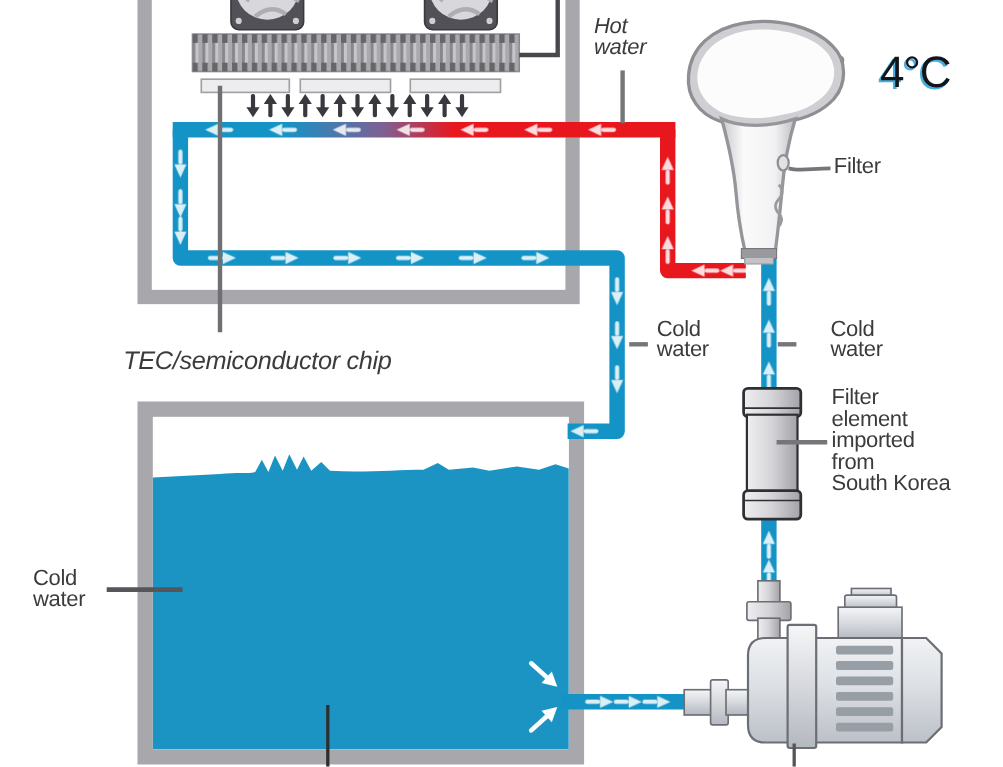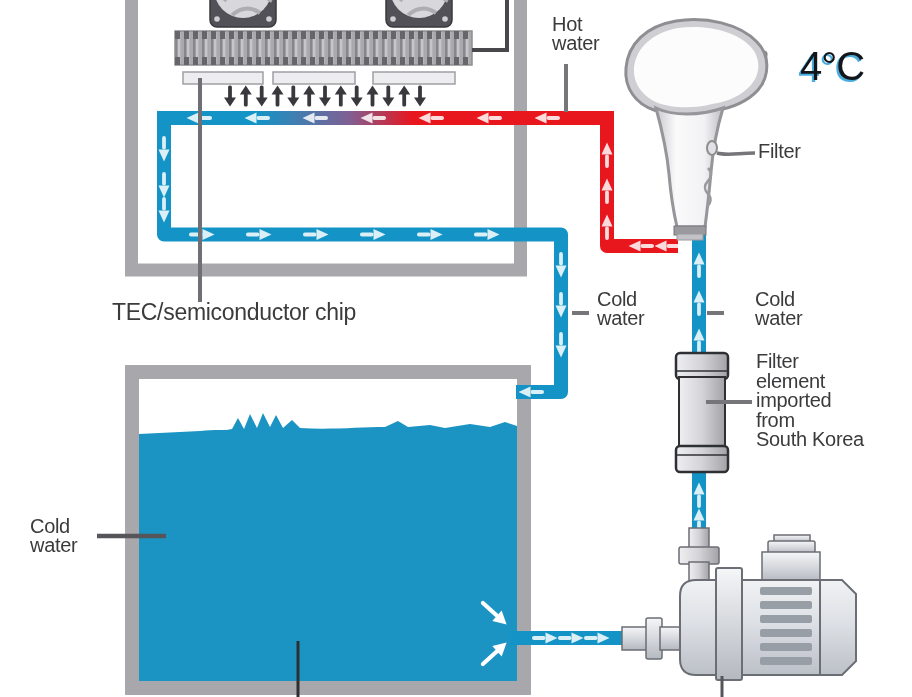--- a/index.html
+++ b/index.html
@@ -236,30 +236,30 @@
     <line x1="572" y1="313" x2="589" y2="313" stroke-width="4"></line>
     <line x1="707" y1="313" x2="724" y2="313" stroke-width="4"></line>
     <line x1="706" y1="402" x2="752" y2="402" stroke-width="4"></line>
     <path d="M 717,153 C 727,156 738,153 755,153" stroke-width="3.5"></path>
     <line x1="97" y1="536" x2="166" y2="536" stroke-width="4.5" stroke="#55555a"></line>
     <line x1="298" y1="641" x2="298" y2="697" stroke-width="3" stroke="#2e2e30"></line>
     <line x1="722" y1="676" x2="722" y2="697" stroke-width="3" stroke="#55555a"></line>
   </g>
 </svg>
 
-<div class="lbl" id="hot-water-label" style="left:552px;top:15px;">Hot
+<div class="lbl" id="hot-water-label" style="left:540px;top:15px;font-style:italic;">Hot
 water</div>
 <div class="lbl nowrap" id="temp-label" style="left:772px;top:46px;margin-left:28px;">4°C</div>
 <div class="lbl nowrap" id="handle-label" style="left:758px;top:142px;">Filter</div>
 <div class="lbl" id="cold-water-left-label" style="left:597px;top:290px;">Cold
 water</div>
 <div class="lbl" id="cold-water-right-label" style="left:755px;top:290px;">Cold
 water</div>
 <div class="lbl" id="filter-label" style="left:756px;top:352px;line-height:19.5px;">Filter
 element
 imported
 from
 South Korea</div>
-<div class="lbl nowrap" id="tec-label" style="left:112px;top:303px;">TEC/semiconductor chip</div>
+<div class="lbl nowrap" id="tec-label" style="left:112px;top:318px;font-style:italic;">TEC/semiconductor chip</div>
 <div class="lbl" id="tank-cold-water-label" style="left:30px;top:517px;">Cold
 water</div>
 
 </div>
 
 </body></html>

